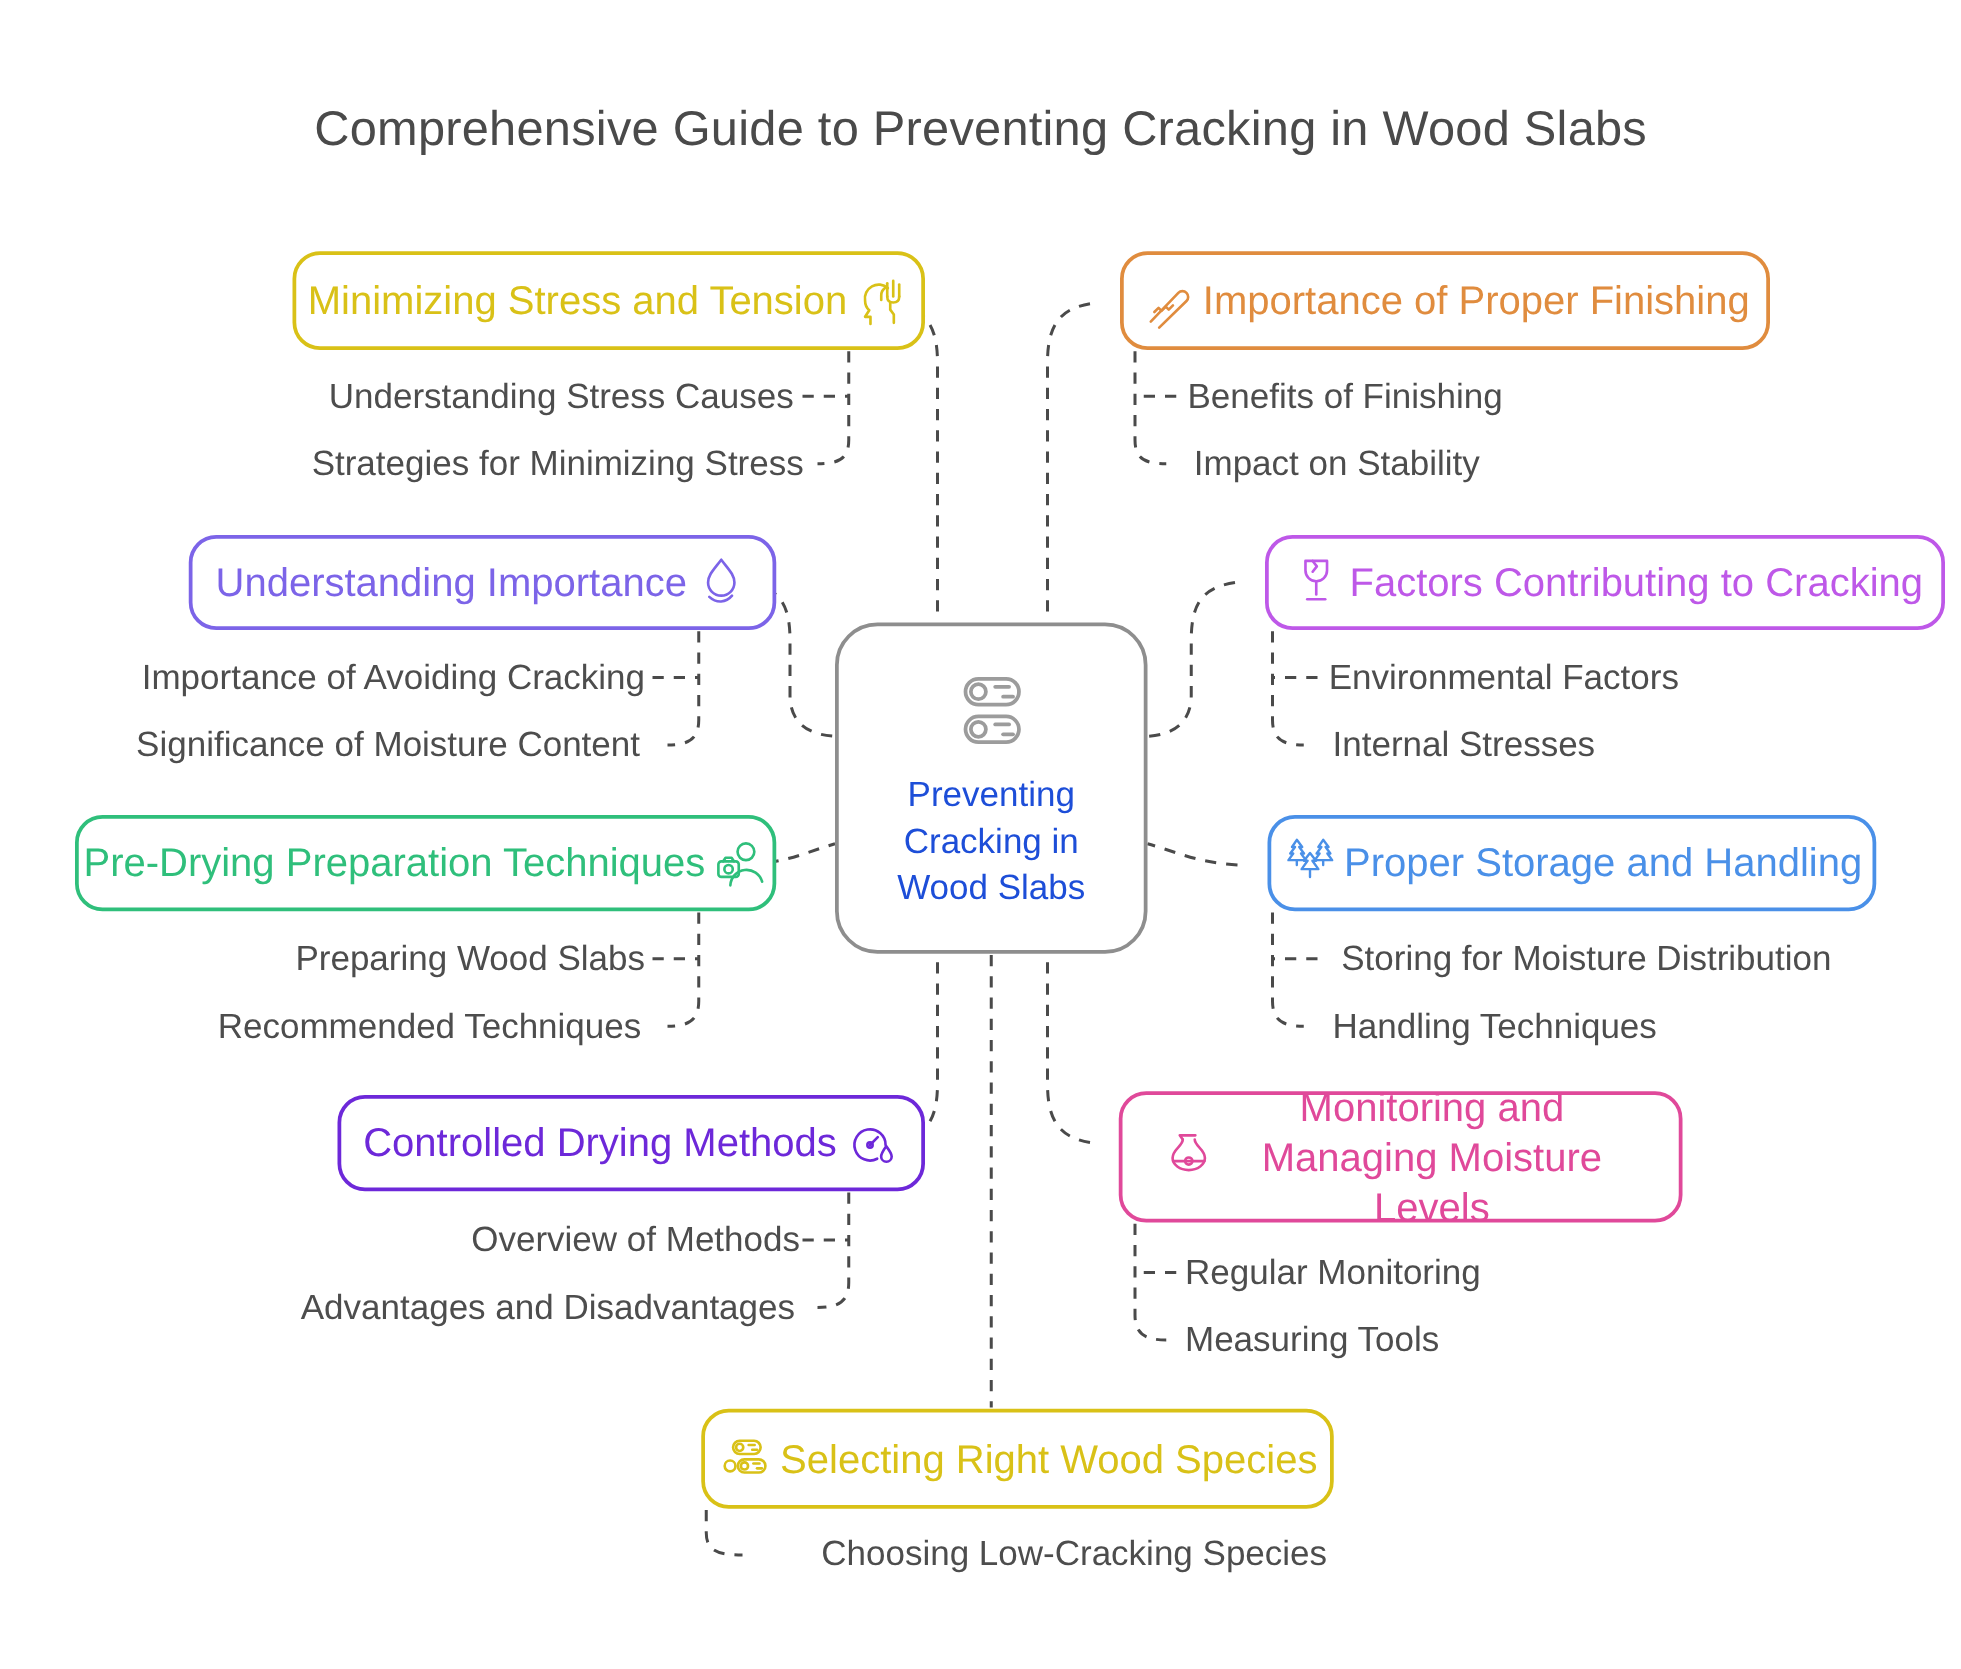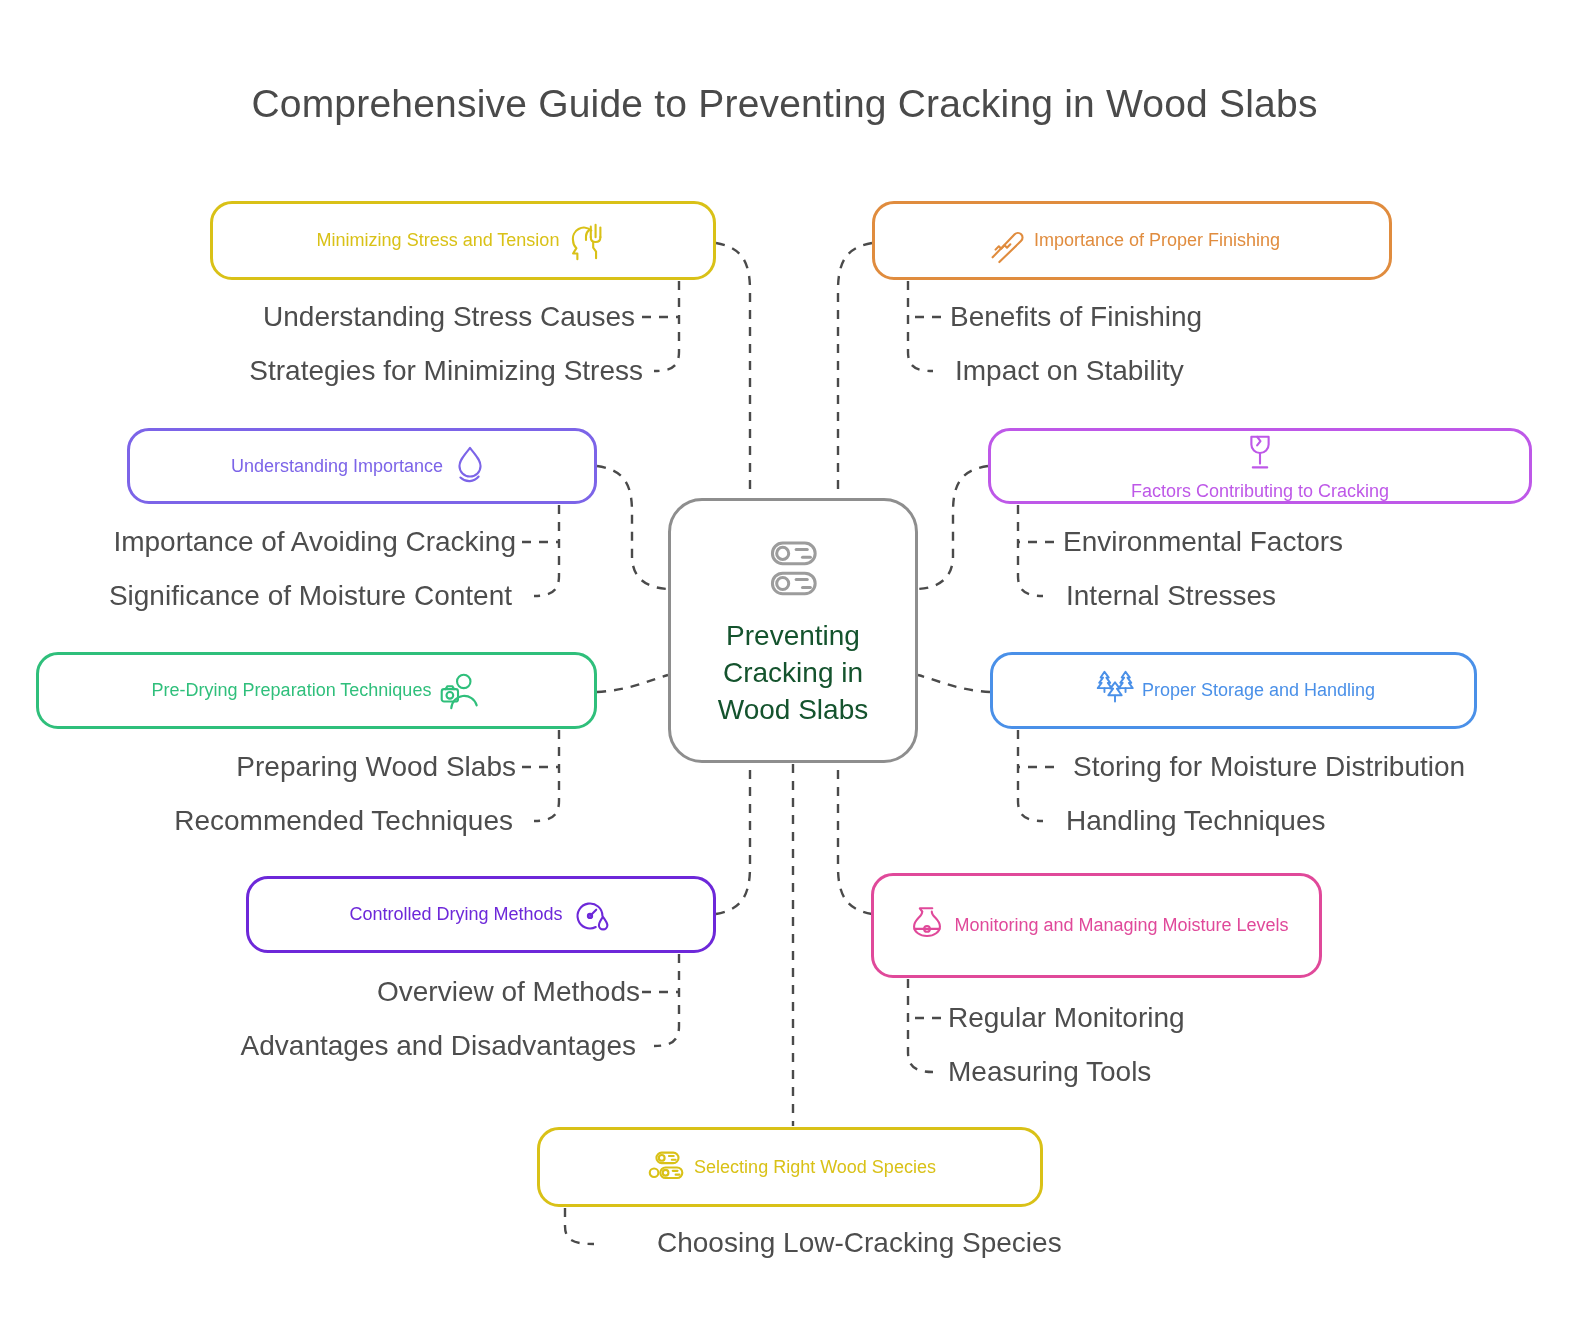--- a/index.html
+++ b/index.html
@@ -5,33 +5,33 @@
   html,body{margin:0;padding:0;background:#fff;}
   .canvas{position:relative;width:1569px;height:1335px;background:#ffffff;overflow:hidden;
           font-family:"Liberation Sans", sans-serif;}
   .title{position:absolute;top:82px;left:0;width:100%;text-align:center;
          font-size:39px;color:#4a4a4a;letter-spacing:0.2px;}
   .connector-layer{position:absolute;left:0;top:0;width:1569px;height:1335px;}
   .connector-layer path{fill:none;stroke:#4a4a4a;stroke-width:2.4;
          stroke-dasharray:9 8;stroke-linecap:butt;}
   .branch{position:absolute;display:flex;align-items:center;justify-content:center;
           gap:4px;border:3px solid currentColor;border-radius:22px;background:#ffffff;
-          box-sizing:border-box;font-size:18px;}
+          box-sizing:border-box;font-size:32px;margin-left:24px;}
   .branch .label{white-space:nowrap;}
   .branch .label.wrap{white-space:normal;max-width:335px;text-align:center;line-height:1.25;}
   .icon{display:flex;align-items:center;justify-content:center;}
   .icon svg{display:block;}
   .child{position:absolute;transform:translateY(-50%);color:#4d4d4d;font-size:28px;
          white-space:nowrap;}
   .child.right-align{text-align:right;}
   .center-node{position:absolute;left:668px;top:498px;width:250px;height:265px;
          border:3px solid #8e8e8e;border-radius:34px;background:#ffffff;box-sizing:border-box;
          display:flex;flex-direction:column;align-items:center;justify-content:center;
          gap:10px;color:#9c9c9c;}
-  .center-label{font-size:28px;text-align:center;width:180px;line-height:1.32;color:#14532d;}
+  .center-label{font-size:28px;text-align:center;width:180px;line-height:1.32;color:#1d4ed8;}
 </style>
 </head>
 <body>
 
 <div class="canvas">
 
   <div class="title">Comprehensive Guide to Preventing Cracking in Wood Slabs</div>
 
   <svg class="connector-layer" viewBox="0 0 1569 1335" xmlns="http://www.w3.org/2000/svg">
     <g>
@@ -114,21 +114,21 @@
     <span class="icon">
       <svg viewBox="0 0 48 48" width="46" height="46" fill="none" stroke="currentColor" stroke-width="2.2" stroke-linecap="round" stroke-linejoin="round">
         <path d="M24 5c-6 8-11 12.5-11 19a11 11 0 0 0 22 0C35 17.5 30 13 24 5Z"></path>
         <path d="M14 36c6 5.5 14 5 19-1"></path>
       </svg>
     </span>
   </div>
   <div class="child right-align" style="right:1053px;top:542px;">Importance of Avoiding Cracking</div>
   <div class="child right-align" style="right:1057px;top:596px;">Significance of Moisture Content</div>
 
-  <div class="branch" style="left: 988px; top: 428px; width: 544px; height: 76px; color: rgb(190, 88, 232); flex-direction: column;">
+  <div class="branch" style="left: 988px; top: 428px; width: 544px; height: 76px; color: rgb(190, 88, 232);">
     <span class="icon">
       <svg viewBox="0 0 48 48" width="46" height="46" fill="none" stroke="currentColor" stroke-width="2.2" stroke-linecap="round" stroke-linejoin="round">
         <path d="M15 6h18v8a9 9 0 0 1-18 0Z"></path>
         <path d="M24 23v11"></path>
           <path d="M16.5 38h15"></path>
         <path d="M21 6l3.5 4.5L21 15"></path>
       </svg>
     </span>
     <span class="label">Factors Contributing to Cracking</span>
   </div>

